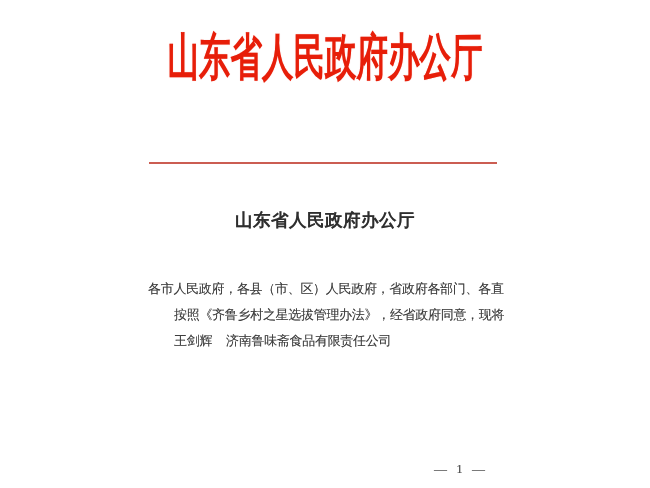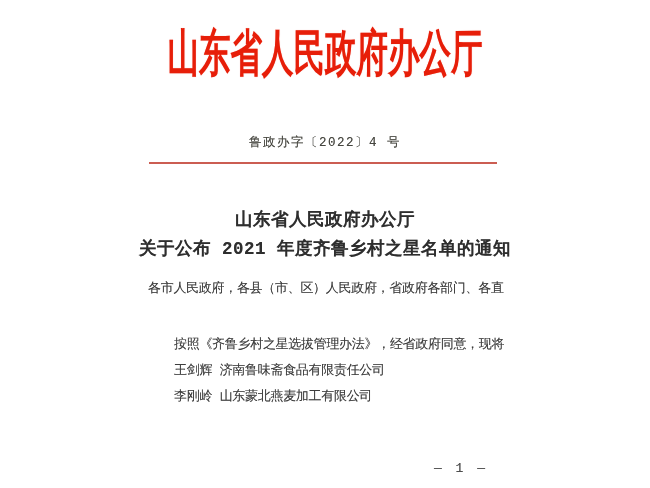--- a/index.html
+++ b/index.html
@@ -3,21 +3,21 @@
 <meta charset="utf-8">
 <style>
   * { margin: 0; padding: 0; box-sizing: border-box; }
   html, body { background: #ffffff; }
   .page {
     position: relative;
     width: 650px;
     height: 488px;
     background: #ffffff;
     overflow: hidden;
-    font-family: Liberation Mono, monospace;
+    font-family: Liberation Serif, serif;
   }
   
   .masthead {
     position: absolute;
     top: 28px;
     left: 0;
     width: 650px;
     text-align: center;
     white-space: nowrap;
   }
@@ -77,24 +77,24 @@
     top: 276px;
     left: 148px;
     width: 364px;
     font-size: 13px;
     line-height: 26px;
     color: #3d3d3d;
     letter-spacing: -0.3px;
     text-shadow: 0 0 0.6px rgba(61, 61, 61, 0.45);
   }
   .body-block .line { white-space: nowrap; }
-  .body-block .indent { padding-left: 26px; margin-top: 30px; }
+  .body-block .indent { padding-left: 26px; }
   .list-row { white-space: nowrap; padding-left: 26px; }
   .list-row .honoree-name { display: inline-block; }
-  .list-row .honoree-org { display: inline-block; margin-left: 0; text-align: right; }
+  .list-row .honoree-org { display: inline-block; margin-left: 11px; text-align: right; }
   
   .pagenum {
     position: absolute;
     top: 461px;
     left: 434px;
     font-size: 13px;
     line-height: 16px;
     color: #4d4d4d;
     letter-spacing: 3px;
     white-space: nowrap;
@@ -103,38 +103,32 @@
 </style>
 </head>
 <body>
 
 <div class="page">
 
   <div class="masthead">
     <span class="masthead-inner">山东省人民政府办公厅</span>
   </div>
 
-  <div class="docnum">鲁政办字〔2022〕4 号</div>
 
   <div class="redline"></div>
 
   <div class="doc-title">
     <div class="t-line">山东省人民政府办公厅</div>
-    <div class="t-line">关于公布 2021 年度齐鲁乡村之星名单的通知</div>
   </div>
 
   <div class="body-block">
     <div class="line">各市人民政府，各县（市、区）人民政府，省政府各部门、各直</div>
     <div class="line indent">按照《齐鲁乡村之星选拔管理办法》，经省政府同意，现将</div>
 
     <div class="list-row">
       <span class="honoree-name">王剑辉</span>
       <span class="honoree-org">济南鲁味斋食品有限责任公司</span>
     </div>
-    <div class="list-row">
-      <span class="honoree-name">李刚岭</span>
-      <span class="honoree-org">山东蒙北燕麦加工有限公司</span>
-    </div>
   </div>
 
   <div class="pagenum">— 1 —</div>
 
 </div>
 
 </body></html>

